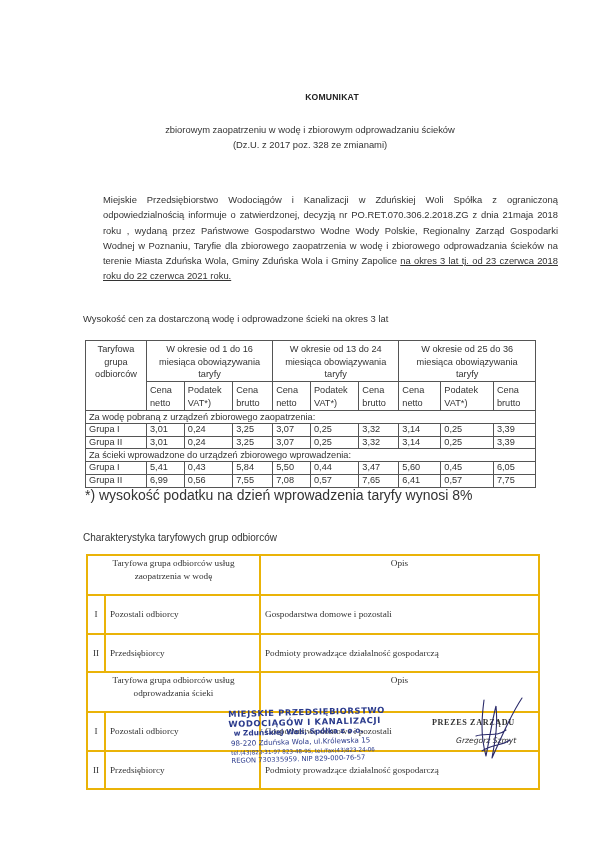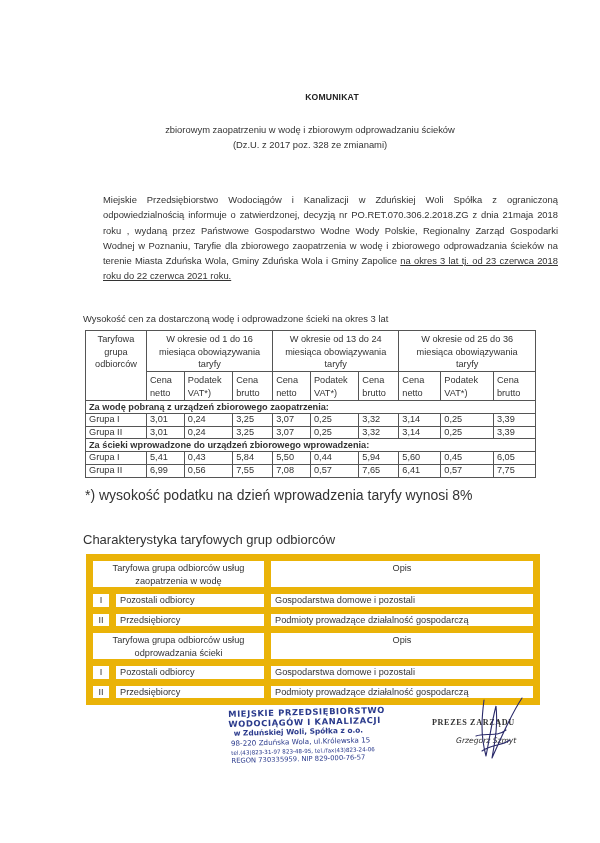--- a/index.html
+++ b/index.html
@@ -5,32 +5,32 @@
   html, body { margin: 0; padding: 0; background: #ffffff; }
   body { width: 600px; height: 843px; position: relative; overflow: hidden;
          font-family: "Liberation Sans", "DejaVu Sans", sans-serif; color: #2b2b2b; }
   .abs { position: absolute; }
   .title { left: 0; width: 600px; top: 92px; text-align: center; font-weight: bold; font-size: 8.6px; letter-spacing: 0.2px; color:#222;margin-left:32px; }
   .legal { left: 140px; width: 340px; top: 122px; text-align: center; font-size: 9.4px; line-height: 15px; color:#333; }
   .body-par { left: 83px; width: 455px; top: 192px; font-size: 9.4px; line-height: 15.3px; text-align: justify; color:#333;margin-left:20px; }
   .body-par .u { text-decoration: underline; }
   .section-title { left: 83px; top: 313px; font-size: 9.4px; color:#333; }
 
-  table.prices { position: absolute; left: 85px; top: 330px; width: 451px; border-collapse: collapse;
+  table.prices { position: absolute; left: 85px; top: 340px; width: 451px; border-collapse: collapse;
                  font-size: 9.2px; color: #333; }
   table.prices td { border: 1px solid #555; padding: 0 3px; line-height: 12.5px; vertical-align: top; }
   table.prices td.hdr { text-align: center; line-height: 12.6px; padding-top: 2px; }
   table.prices td.sub { line-height: 13px; padding-top: 2px; }
-  table.prices td.section { line-height: 12px; padding-left: 3px; font-weight: bold; }
+  table.prices td.section { line-height: 12px; padding-left: 3px; }
   table.prices td.val { line-height: 11.8px; }
   .footnote { left: 85px; top: 487px; font-size: 14px; color:#333; }
 
-  .section2-title { left: 83px; top: 532px; font-size: 13px; color:#333; }
+  .section2-title { left: 83px; top: 532px; font-size: 10px; color:#333; }
   table.groups { position: absolute; left: 86px; top: 554px; width: 454px; border-collapse: collapse; font-size: 9.2px; color:#333; }
-  table.groups td { border: 7px solid #eab308; padding: 0 4px; line-height: 12.5px; vertical-align: top; }
+  table.groups td { border: 2px solid #eab308; padding: 12px 4px; line-height: 12.5px; vertical-align: top; font-family: Liberation Serif, serif; }
   table.groups td.ghdr { text-align: center; padding-top: 1px; }
   table.groups td.rom { width: 8px; text-align: center; }
 
   .stamp { left: 228px; top: 709px; width: 180px; color: #2a3a8c; font-family: "DejaVu Sans", sans-serif; }
   .stamp .l1, .stamp .l2 { font-weight: bold; font-size: 8.4px; letter-spacing: 0.6px; line-height: 10px; }
   .stamp .l3 { font-weight: bold; font-size: 7.4px; line-height: 10px; padding-left: 5px; }
   .stamp .l4 { font-size: 7.2px; line-height: 10px; padding-left: 2px; }
   .stamp .l5 { font-size: 5.6px; line-height: 8px; padding-left: 2px; }
   .stamp .l6 { font-size: 6.8px; line-height: 9px; padding-left: 2px; }
   .stamp .inner { transform: rotate(-1.5deg); transform-origin: left top; }
@@ -163,21 +163,21 @@
       <tr>
         <td colspan="10" class="section">Za ścieki wprowadzone do urządzeń zbiorowego wprowadzenia:</td>
       </tr>
       <tr>
         <td class="val">Grupa I</td>
         <td class="val">5,41</td>
         <td class="val">0,43</td>
         <td class="val">5,84</td>
         <td class="val">5,50</td>
         <td class="val">0,44</td>
-        <td class="val">5,94</td>
+        <td class="val">3,47</td>
         <td class="val">5,60</td>
         <td class="val">0,45</td>
         <td class="val">6,05</td>
       </tr>
       <tr>
         <td class="val">Grupa II</td>
         <td class="val">6,99</td>
         <td class="val">0,56</td>
         <td class="val">7,55</td>
         <td class="val">7,08</td>

